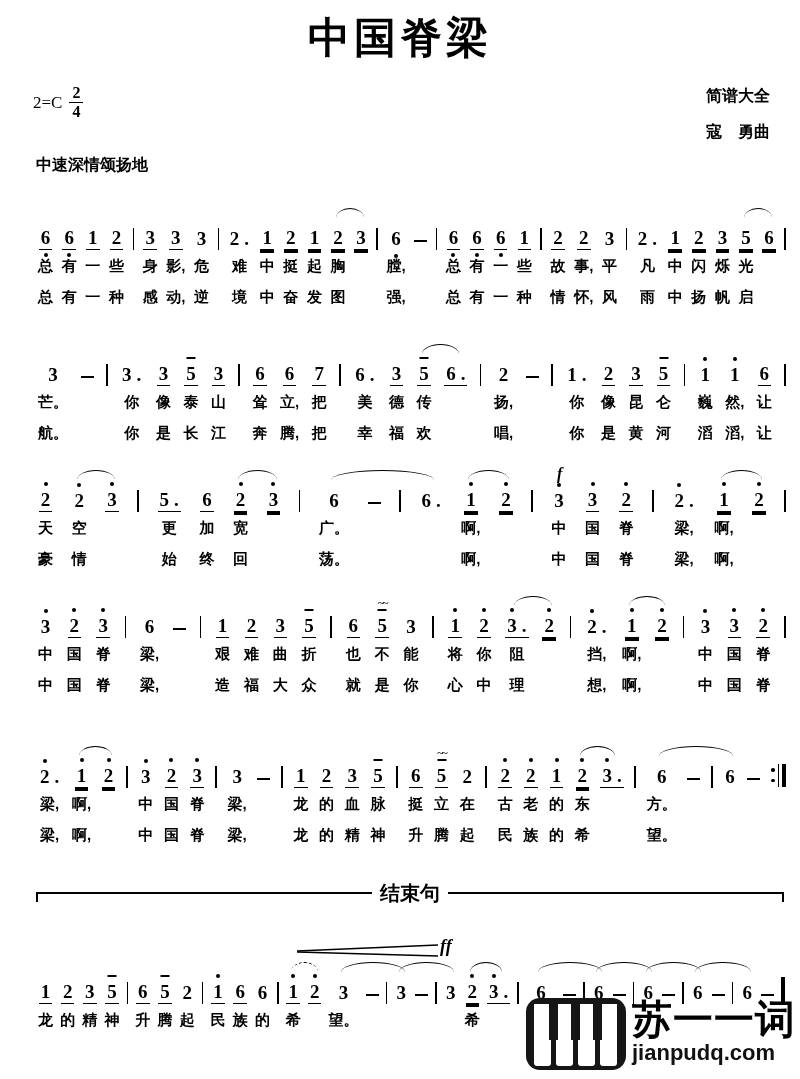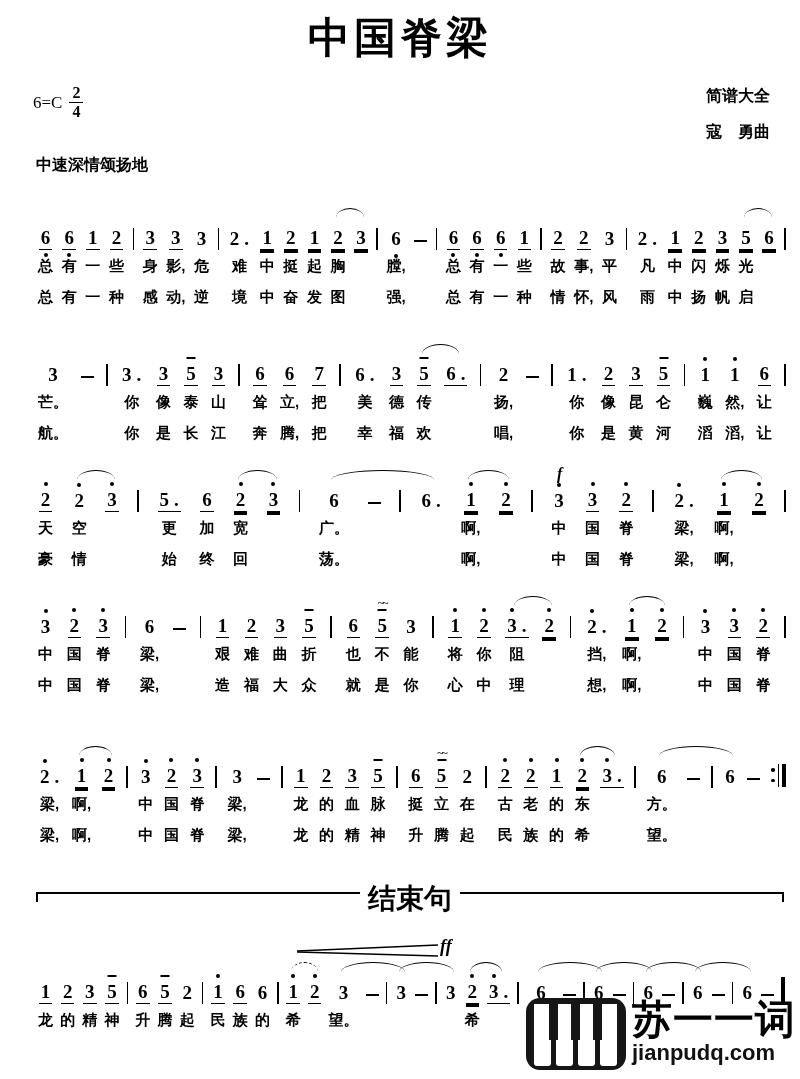--- a/index.html
+++ b/index.html
@@ -44,42 +44,42 @@
   .ly{height:26px;margin-top:7px;font-size:15px;font-weight:bold;white-space:nowrap;
       font-family:"Liberation Sans","DejaVu Sans",sans-serif;}
   .ly2{margin-top:5px;}
   .arc{position:absolute;height:9px;border-top:1.7px solid #000;
        border-radius:50% 50% 0 0/100% 100% 0 0;}
   .arc.dash{border-top-style:dashed;}
 
   .ending{position:absolute;left:36px;right:16px;top:892px;display:flex;align-items:flex-start;}
   .eh{width:2px;height:10px;background:#000;flex:none;}
   .eline{flex:1;height:0;border-top:2px solid #000;}
-  .elabel{margin:-12px 8px 0;font-size:28px;font-weight:bold;}
+  .elabel{margin:-12px 8px 0;font-size:20px;font-weight:bold;}
 
   .hairpin{position:absolute;left:296px;top:942px;}
   .ffmark{position:absolute;left:440px;top:936px;font-style:italic;font-weight:bold;font-size:18px;}
 
   .wm{position:absolute;right:4px;top:998px;display:flex;align-items:flex-start;}
   .piano{position:relative;width:100px;height:72px;background:#161616;border-radius:14px;overflow:hidden;flex:none;}
   .wkey{position:absolute;top:6px;width:17px;height:62px;background:#fff;border-radius:0 0 3px 3px;}
   .bkey{position:absolute;top:6px;width:9px;height:36px;background:#161616;}
   .wmtext{margin-left:6px;}
   .wmname{font-size:40px;font-weight:bold;line-height:1.05;letter-spacing:1px;}
   .wmurl{font-size:22px;font-weight:bold;color:#111;}
 </style>
 </head>
 <body>
 
 <div class="page">
 
   <div class="title">中国脊梁</div>
 
   <div class="keysig">
-    <span>6=C</span>
+    <span>2=C</span>
     <span class="frac">
       <span class="num">2</span>
       <span>4</span>
     </span>
   </div>
 
   <div class="credits cjk">
     <div>简谱大全</div>
     <div>寇　勇曲</div>
   </div>

